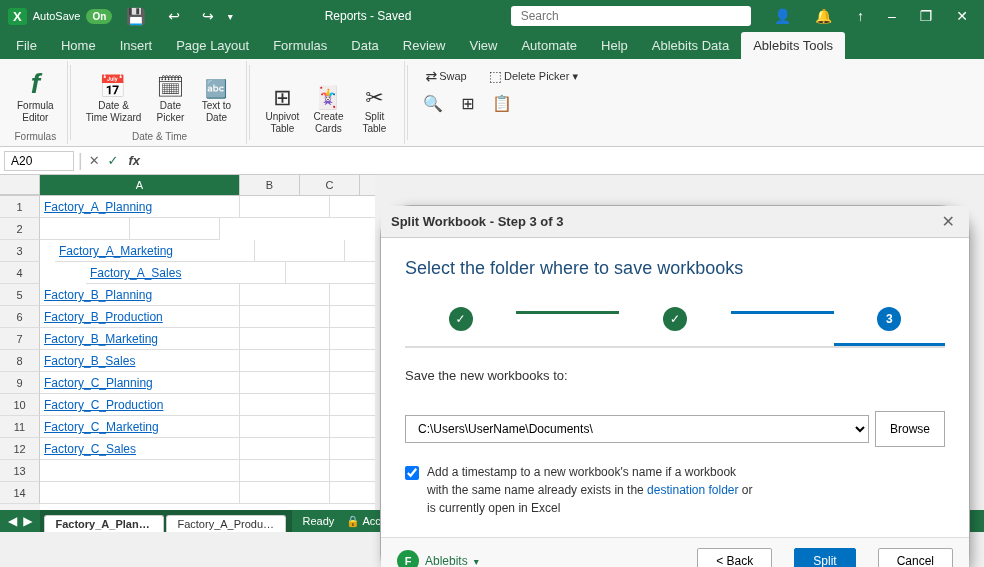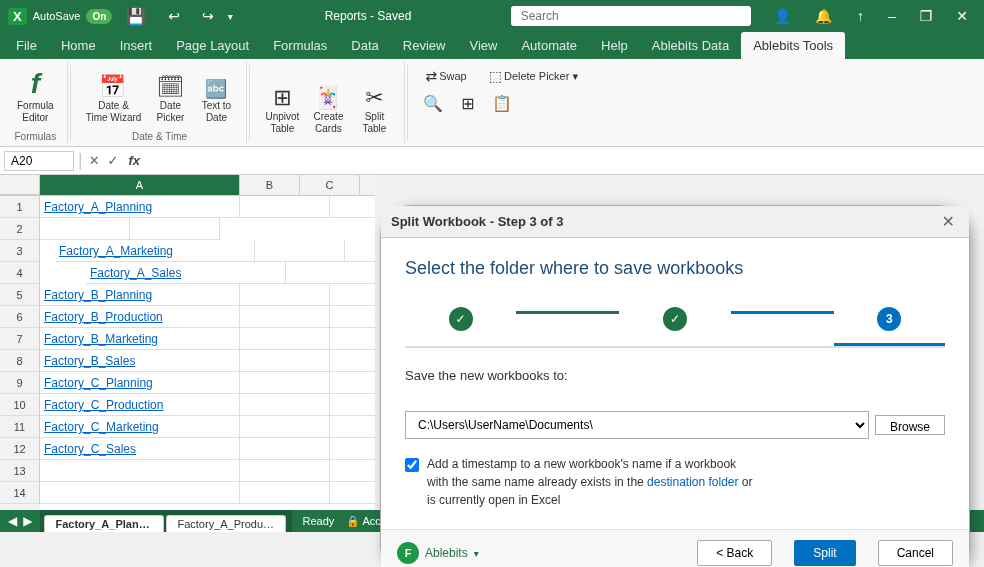--- a/index.html
+++ b/index.html
@@ -58,21 +58,21 @@
     .dialog-close { background: transparent; border: none; font-size: 16px; cursor: pointer; color: #666; padding: 0 4px; }
     .dialog-body { padding: 20px 24px; }
     .dialog-heading { font-size: 18px; font-weight: 400; color: #1f4e79; margin-bottom: 20px; }
     .dialog-steps { display: flex; gap: 0; margin-bottom: 20px; border-bottom: 2px solid #ddd; }
     .dialog-step { flex: 1; text-align: center; padding: 8px 4px; font-size: 12px; color: #666; border-bottom: 3px solid transparent; cursor: pointer; }
     .dialog-step.active { color: #0070c0; border-bottom: 3px solid #0070c0; font-weight: 600; }
     .dialog-step.done { color: #217346; }
     .save-label { font-size: 13px; margin-bottom: 8px; color: #333; }
     .path-row { display: flex; gap: 6px; align-items: center; margin-bottom: 16px; margin-top: 28px; }
     .path-select { flex: 1; border: 1px solid #aaa; padding: 4px 8px; font-size: 12px; background: white; height: 28px; }
-    .browse-btn { background: white; border: 1px solid #aaa; padding: 4px 14px; font-size: 12px; cursor: pointer; white-space: nowrap; height: 20px; }
+    .browse-btn { background: white; border: 1px solid #aaa; padding: 4px 14px; font-size: 12px; cursor: pointer; white-space: nowrap; height: 36px; }
     .checkbox-row { display: flex; align-items: flex-start; gap: 8px; }
     .checkbox-text { font-size: 12px; color: #333; line-height: 1.5; }
     .checkbox-text em { color: #0563c1; font-style: normal; }
     .dialog-footer { border-top: 1px solid #ddd; padding: 10px 16px; display: flex; align-items: center; justify-content: space-between; background: #f8f8f8; }
     .footer-logo { display: flex; align-items: center; gap: 6px; font-size: 12px; color: #217346; }
     .footer-logo .logo-icon { background: #1d9945; color: white; border-radius: 50%; width: 22px; height: 22px; display: flex; align-items: center; justify-content: center; font-size: 11px; font-weight: bold; }
     .footer-btns { display: flex; gap: 22px; }
     .footer-btn { border: 1px solid #aaa; background: white; padding: 5px 18px; font-size: 12px; cursor: pointer; border-radius: 2px; }
     .footer-btn.primary { background: #0070c0; color: white; border-color: #0070c0; }
     .ribbon-separator { width: 1px; background: #ddd; margin: 4px 2px; align-self: stretch; }

